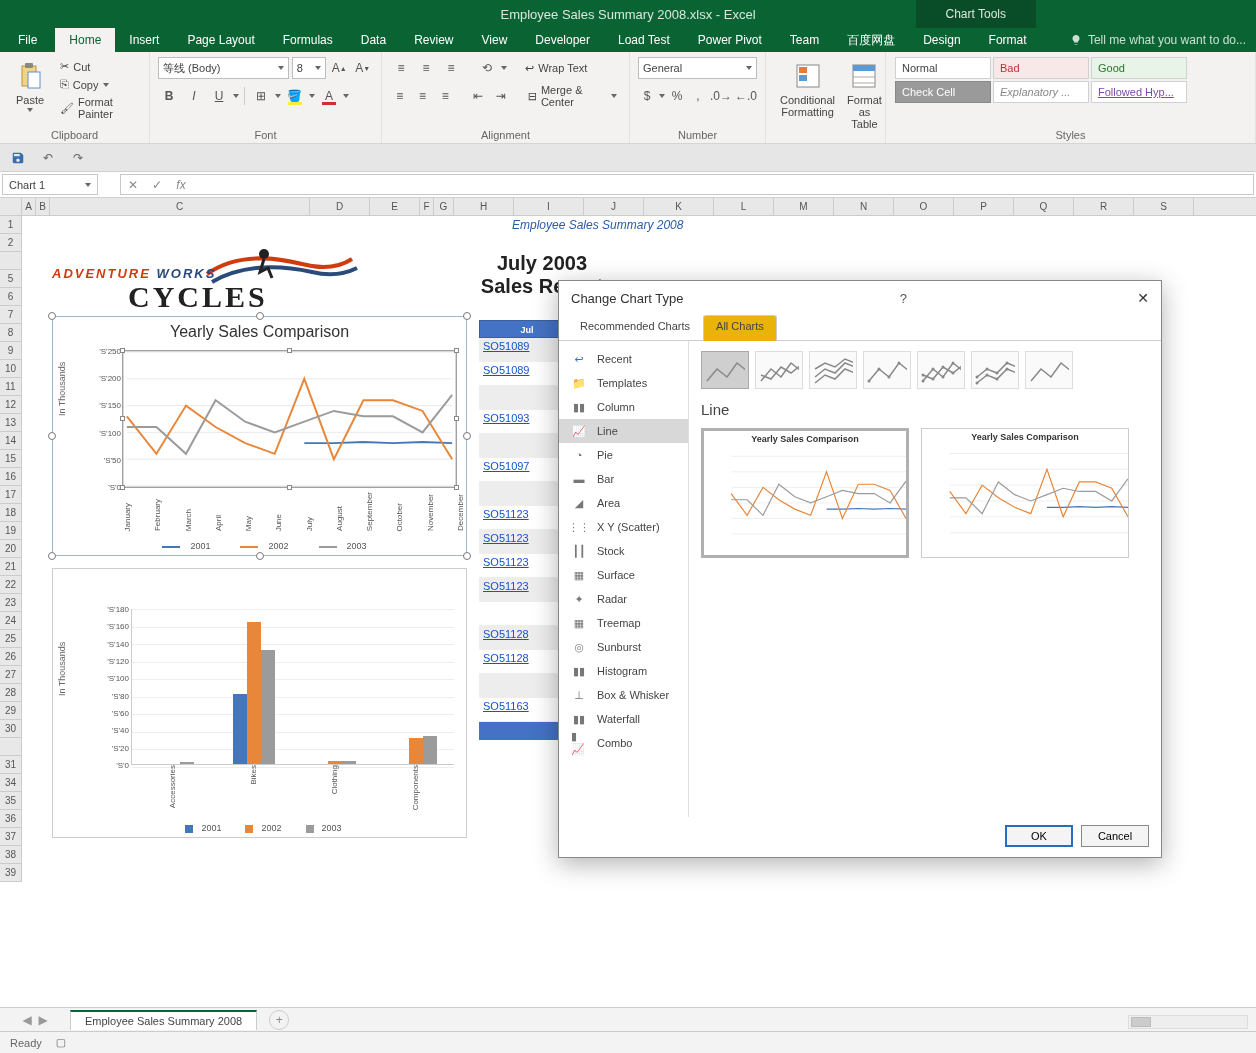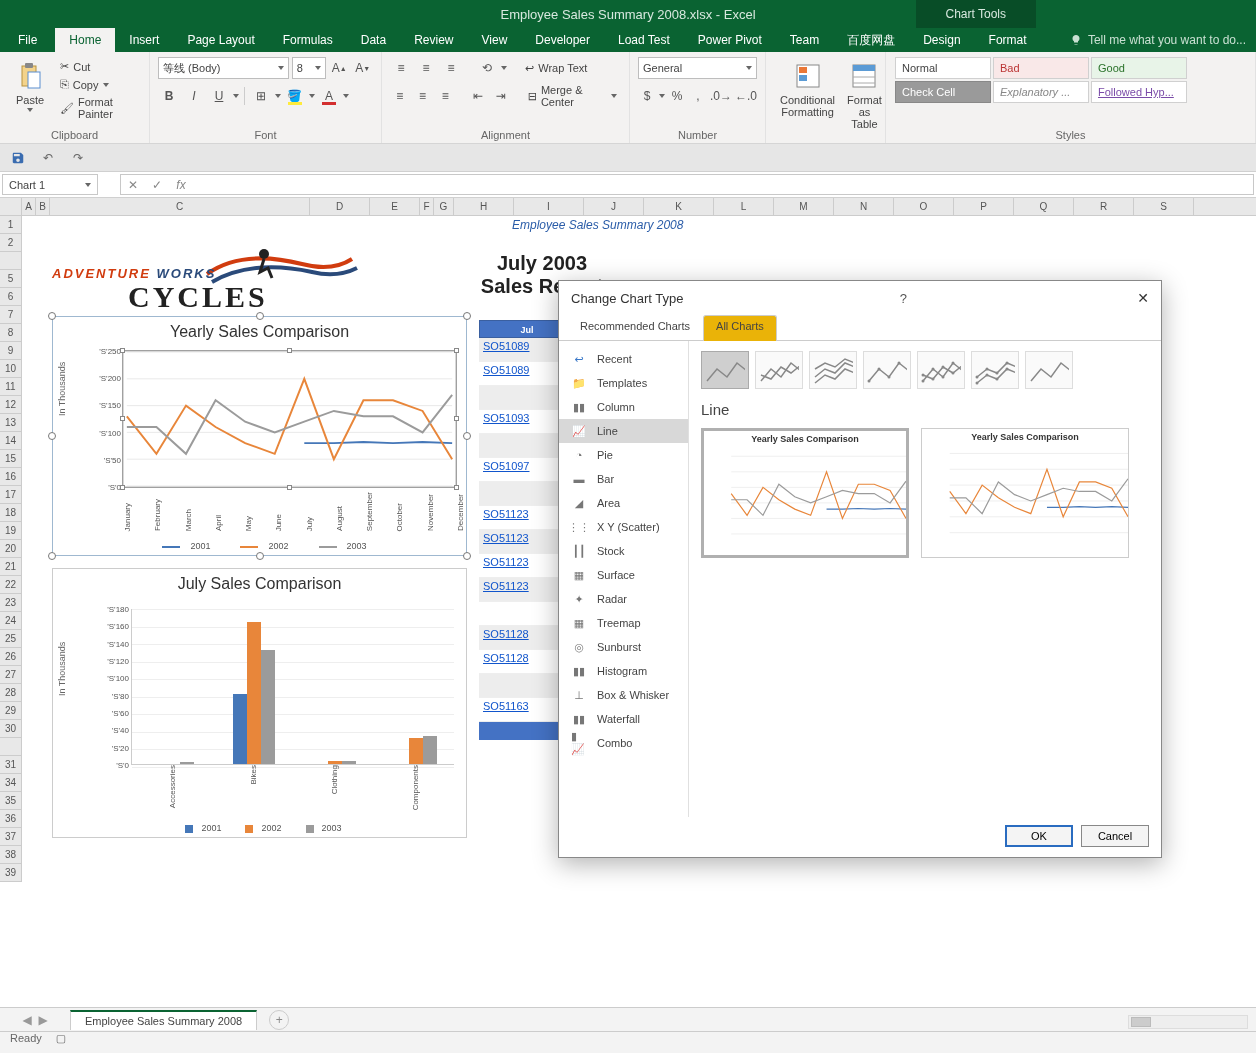--- a/index.html
+++ b/index.html
@@ -139,21 +139,21 @@
 
 
 .sheet-tabs { position: absolute; bottom: 22px; left: 0; right: 0; height: 24px; background: #f3f3f3; border-top: 1px solid #ccc; display: flex; align-items: center; padding-left: 20px; }
 .sheet-tabs .nav { display: flex; gap: 2px; margin-right: 20px; }
 .sheet-tabs .nav div { width: 14px; height: 14px; color: #999; cursor: pointer; display:flex; align-items:center; justify-content:center; }
 .sheet-tabs .tab { padding: 3px 14px; background: #fff; border: 1px solid #ccc; border-bottom: none; font-size: 11px; cursor: pointer; border-top: 2px solid #0a6332; }
 .sheet-tabs .addtab { width: 20px; height: 20px; border: 1px solid #ccc; border-radius: 50%; margin-left: 12px; display: flex; align-items: center; justify-content: center; color: #888; cursor: pointer; }
 .hscroll { position: absolute; right: 8px; bottom: 24px; width: 120px; height: 14px; background: #eee; border: 1px solid #ddd; }
 
 
-.statusbar { position: absolute; bottom: 0; left: 0; right: 0; height: 22px; background: #f3f3f3; border-top: 1px solid #ccc; display: flex; align-items: flex-start; padding: 0 10px; font-size: 11px; color: #666; gap: 14px; }
+.statusbar { position: absolute; bottom: 0; left: 0; right: 0; height: 22px; background: #f3f3f3; border-top: 1px solid #ccc; display: flex; align-items: center; padding: 0 10px; font-size: 11px; color: #666; gap: 14px; }
 
 .dropdown-caret { width: 0; height: 0; border-left: 3px solid transparent; border-right: 3px solid transparent; border-top: 4px solid #666; display: inline-block; }
 </style>
 </head>
 <body>
 
 <div class="titlebar">
   <div class="title">Employee Sales Summary 2008.xlsx - Excel</div>
   <div class="chart-tools">Chart Tools</div>
 </div>
@@ -498,21 +498,20 @@
           <div style="left: 63.6364%;">August</div>
           <div style="left: 72.7273%;">September</div>
           <div style="left: 81.8182%;">October</div>
           <div style="left: 90.9091%;">November</div>
           <div style="left: 100%;">December</div>
         </div>
       <div class="legend1" id="c1-legend"><span><span class="legend-line" style="background:#4577b8"></span>2001</span><span><span class="legend-line" style="background:#e8863a"></span>2002</span><span><span class="legend-line" style="background:#9b9b9b"></span>2003</span></div>
     </div>
 
     <div class="chart2">
-      <div class="chart-title">July  Sales Comparison</div>
       <div class="yaxis-label" style="top:55%">In Thousands</div>
       <div class="y-ticks" id="c2-yticks" style="top:40px;bottom:72px;left:42px">
           <div style="top: 0%; right: 2px; position: absolute; font-size: 8px; transform: translateY(-50%);">'S'180</div>
           <div style="top: 11.1111%; right: 2px; position: absolute; font-size: 8px; transform: translateY(-50%);">'S'160</div>
           <div style="top: 22.2222%; right: 2px; position: absolute; font-size: 8px; transform: translateY(-50%);">'S'140</div>
           <div style="top: 33.3333%; right: 2px; position: absolute; font-size: 8px; transform: translateY(-50%);">'S'120</div>
           <div style="top: 44.4444%; right: 2px; position: absolute; font-size: 8px; transform: translateY(-50%);">'S'100</div>
           <div style="top: 55.5556%; right: 2px; position: absolute; font-size: 8px; transform: translateY(-50%);">'S'80</div>
           <div style="top: 66.6667%; right: 2px; position: absolute; font-size: 8px; transform: translateY(-50%);">'S'60</div>
           <div style="top: 77.7778%; right: 2px; position: absolute; font-size: 8px; transform: translateY(-50%);">'S'40</div>

